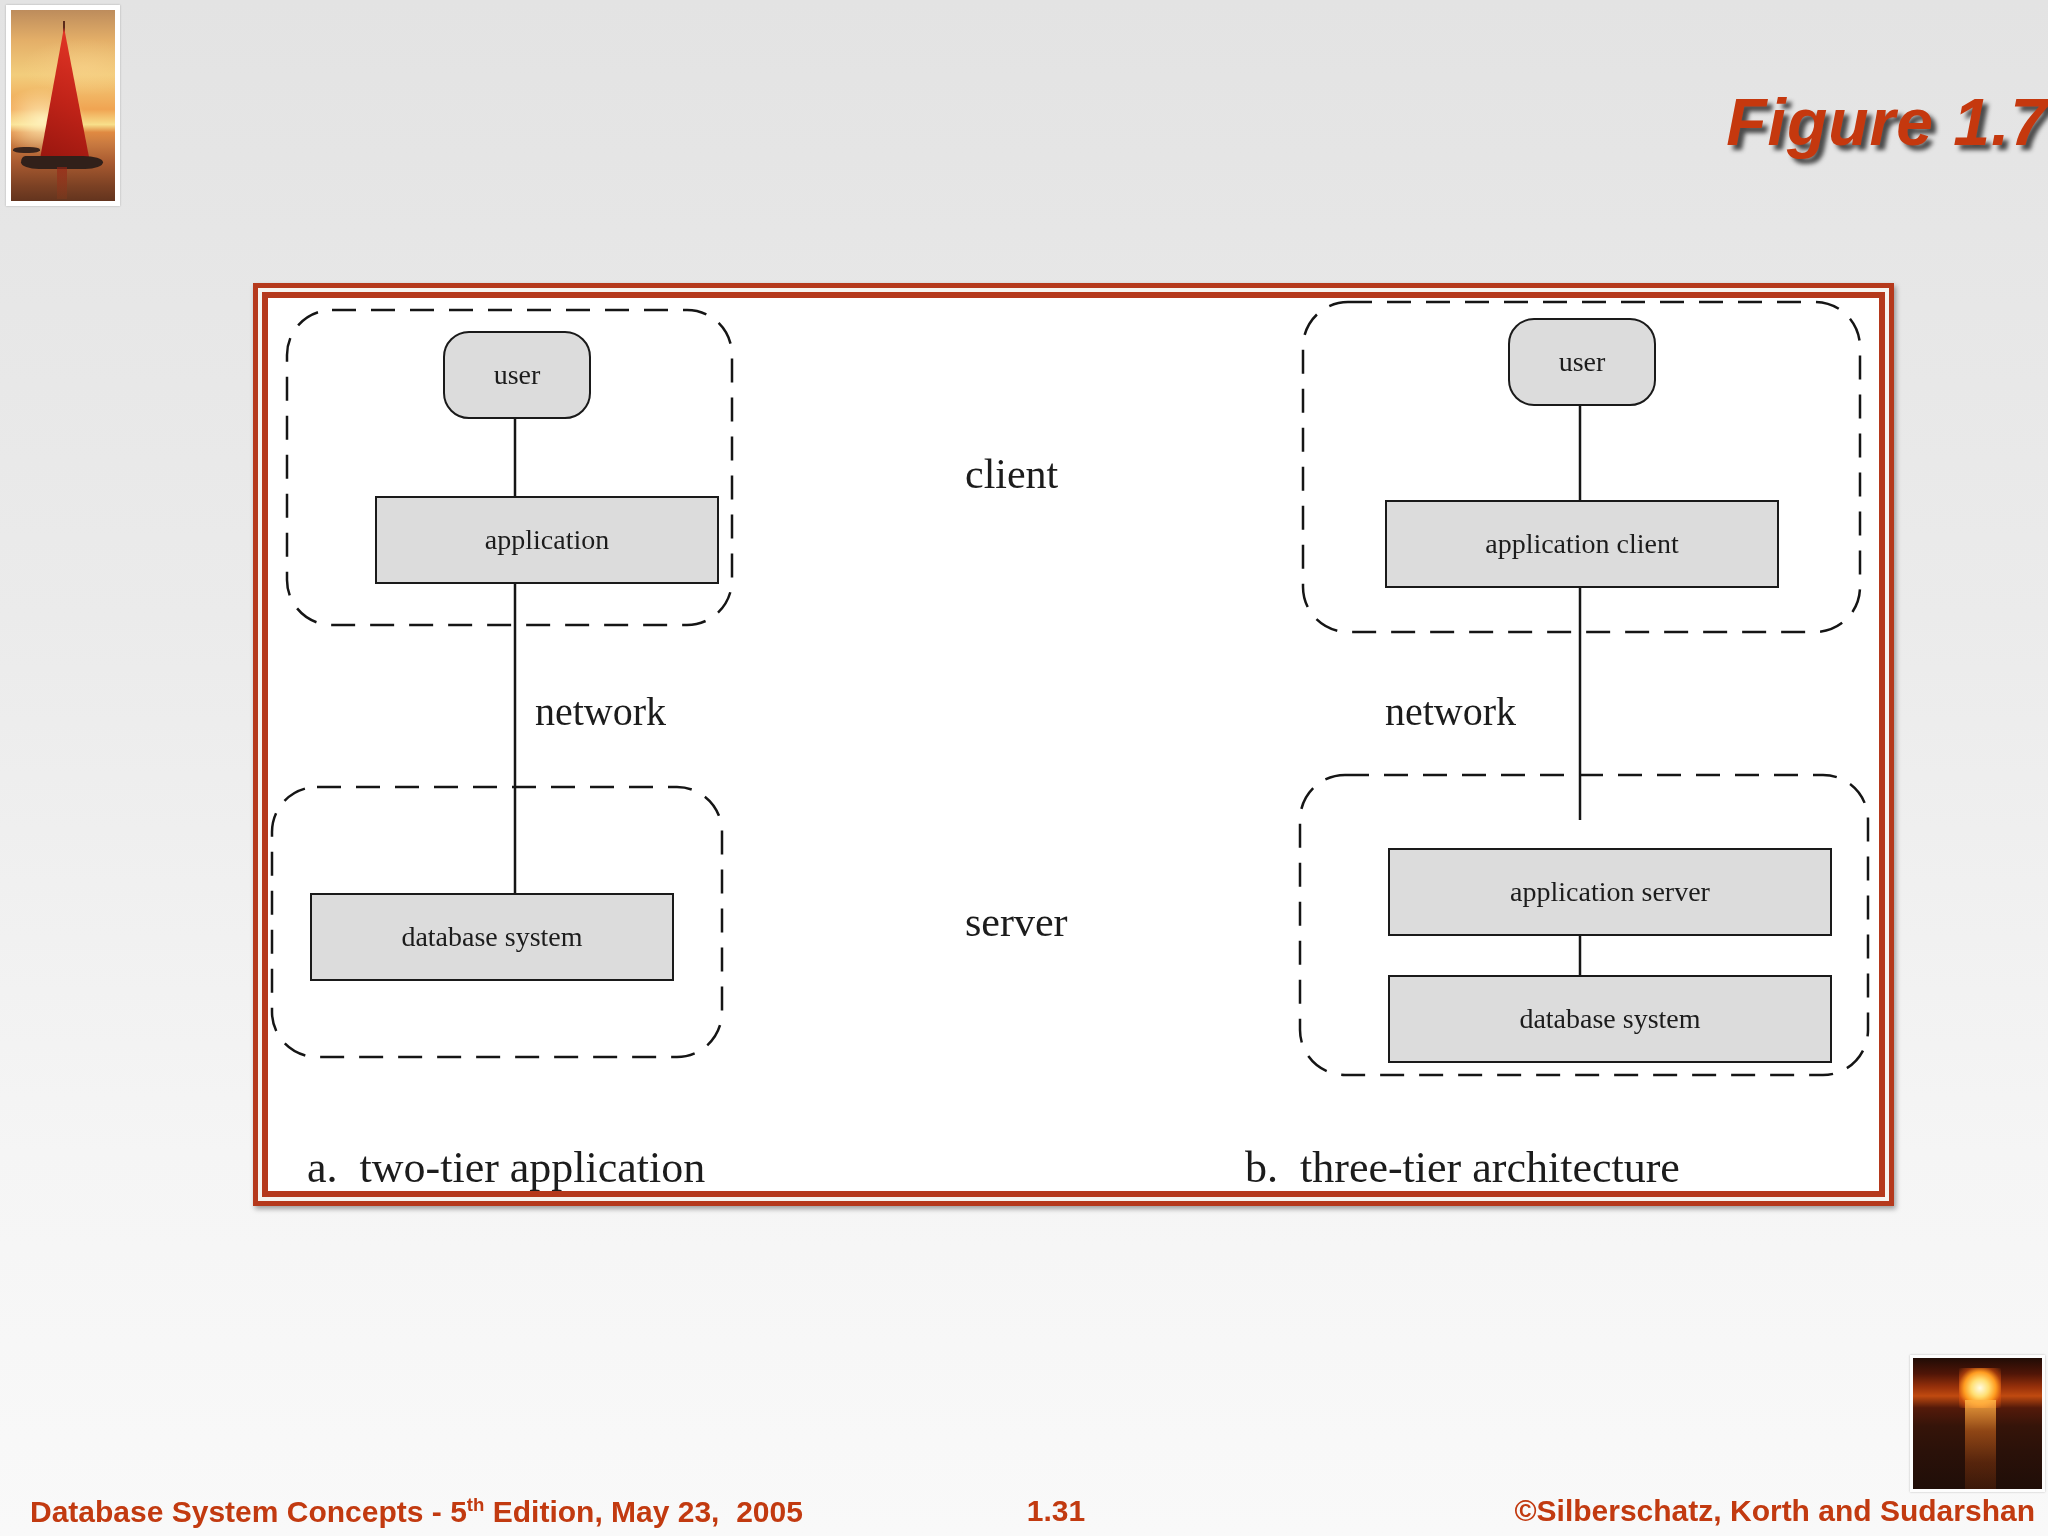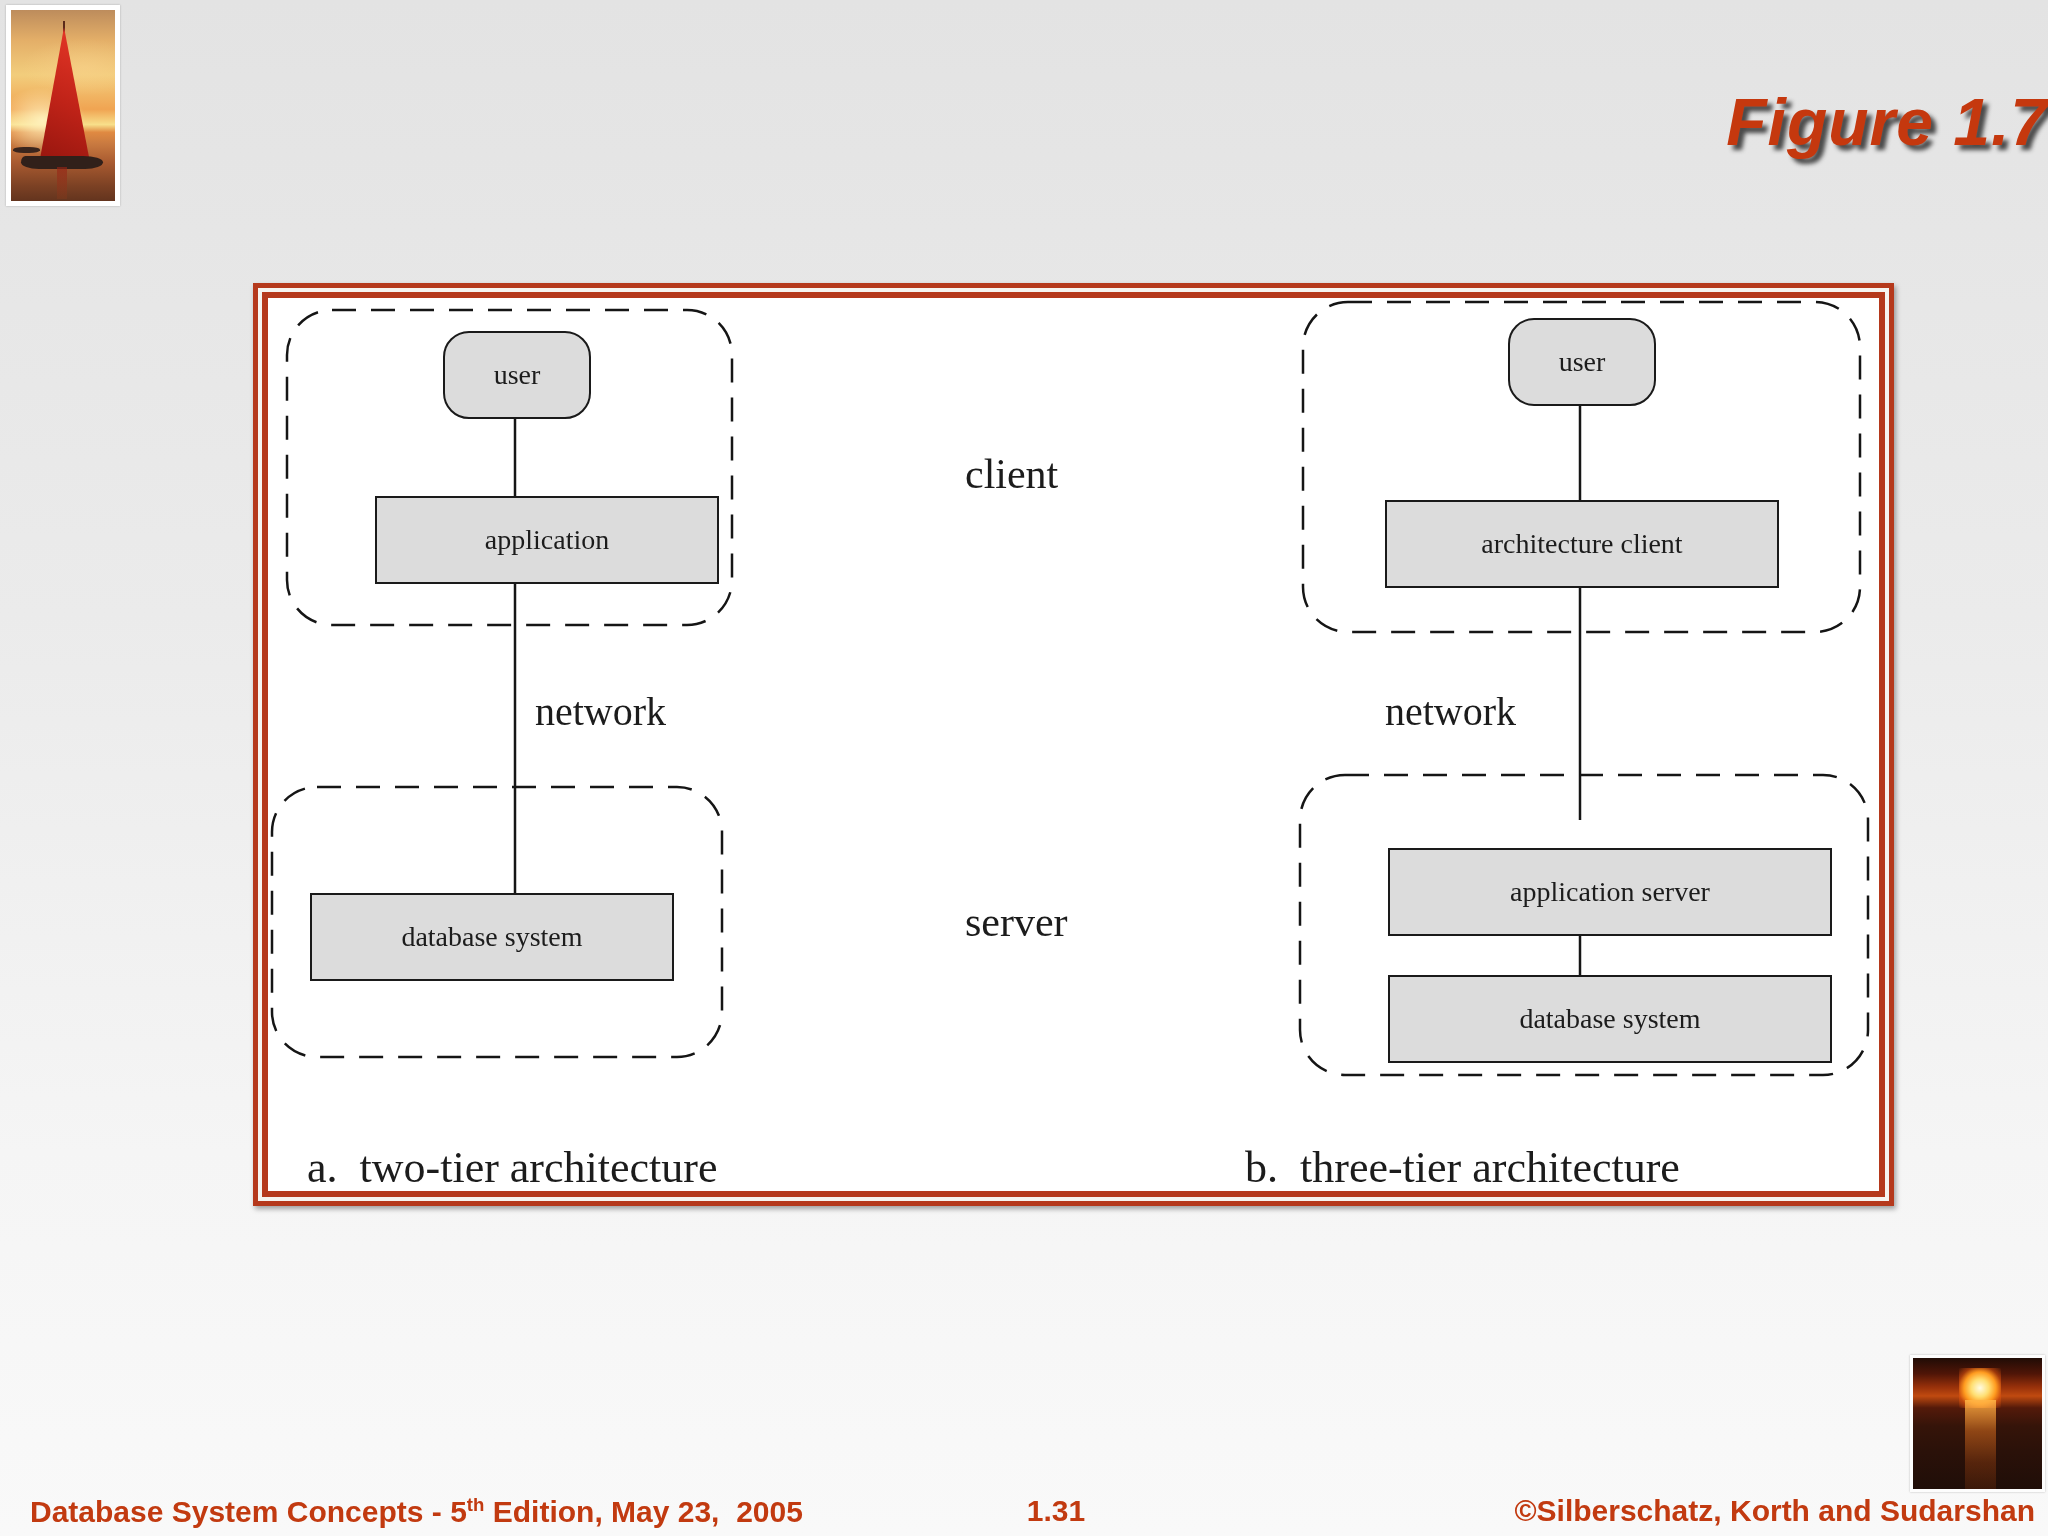--- a/index.html
+++ b/index.html
@@ -146,31 +146,31 @@
     <span>database system</span>
   </div>
 
   <div class="dlabel" style="left:965px;top:450px;font-size:42px;text-align:right;">client</div>
   <div class="dlabel" style="left:965px;top:898px;font-size:42px;">server</div>
 
   <div class="node rounded" style="left:1508px;top:318px;width:144px;height:84px;">
     <span>user</span>
   </div>
   <div class="node" style="left:1385px;top:500px;width:390px;height:84px;">
-    <span>architecture client</span>
+    <span>application client</span>
   </div>
   <div class="dlabel" style="left:1385px;top:688px;">network</div>
   <div class="node" style="left:1388px;top:820px;width:440px;height:84px;margin-top:28px;">
     <span>application server</span>
   </div>
   <div class="node" style="left:1388px;top:975px;width:440px;height:84px;">
     <span>database system</span>
   </div>
 
-  <div class="caption" style="left:307px;top:1142px;">a.  two-tier architecture</div>
+  <div class="caption" style="left:307px;top:1142px;">a.  two-tier application</div>
   <div class="caption" style="left:1245px;top:1142px;">b.  three-tier architecture</div>
 
   <div class="photo-frame sun-frame">
     <div class="sun-photo" style="background:linear-gradient(180deg,#200c06 0%,#4f1507 12%,#96300a 22%,#c04a10 29%,#541a0a 38%,#351409 52%,#2a1109 72%,#200e08 100%);">
       <div class="sun-disc"></div>
       <div class="sun-reflect"></div>
     </div>
   </div>
 
   <div class="footer-text footer-left"><span>Database System Concepts - 5</span><sup>th</sup><span> Edition, May 23,  2005</span></div>

